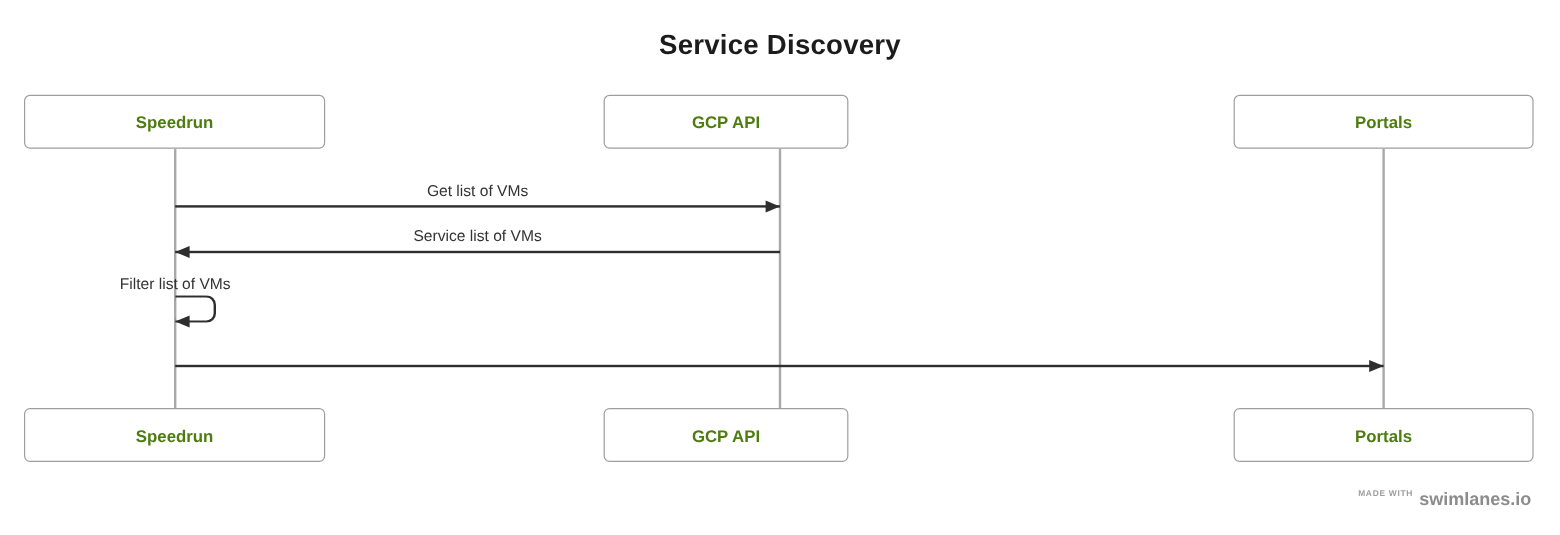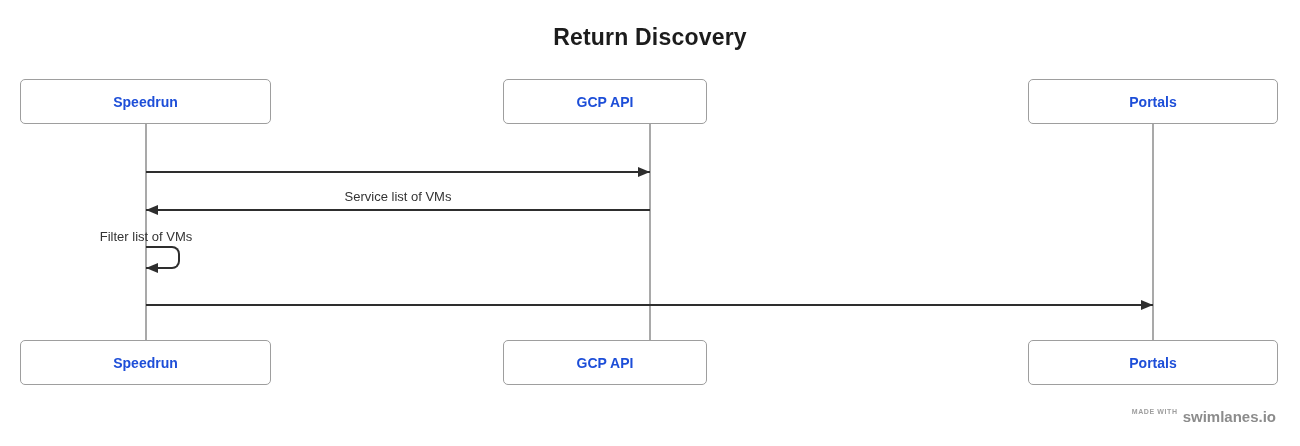--- a/index.html
+++ b/index.html
@@ -29,21 +29,21 @@
     border: 1.5px solid #9e9e9e;
     border-radius: 5px;
     display: flex;
     align-items: center;
     justify-content: center;
     z-index: 3;
   }
   .actor-box span {
     font-size: 14px;
     font-weight: 600;
-    color: #1d4ed8;
+    color: #4d7c0f;
   }
   .actor-top { top: 79px; }
   .actor-bottom { top: 340px; }
   .box-speedrun { left: 20px;   width: 251px; }
   .box-gcp     { left: 503px;  width: 204px; align-items: center; }
   .box-portals { left: 1028px; width: 250px; }
 
   .lifeline {
     position: absolute;
     top: 124px;
@@ -119,36 +119,37 @@
     font-weight: 600;
     color: #8c8c8c;
     text-decoration: none;
   }
 </style>
 </head>
 <body>
 
 <div class="canvas">
 
-  <div class="title">Return Discovery</div>
+  <div class="title">Service Discovery</div>
 
   <div class="lifeline lifeline-speedrun"></div>
   <div class="lifeline lifeline-gcp"></div>
   <div class="lifeline lifeline-portals"></div>
 
   <div class="actor-box actor-top box-speedrun">
     <span>Speedrun</span>
   </div>
   <div class="actor-box actor-top box-gcp">
     <span>GCP API</span>
   </div>
   <div class="actor-box actor-top box-portals">
     <span>Portals</span>
   </div>
 
+  <div class="msg-label" style="left:146px; top:151px; width:504px;">Get list of VMs</div>
   <div class="msg-line" style="left:146px; top:171px; width:504px;"></div>
   <div class="arrow-right" style="left:638px; top:167px;"></div>
 
   <div class="msg-label" style="left:146px; top:189px; width:504px;">Service list of VMs</div>
   <div class="msg-line" style="left:146px; top:209px; width:504px;"></div>
   <div class="arrow-left" style="left:146px; top:205px;"></div>
 
   <div class="msg-label" style="left:46px; top:229px; width:200px;">Filter list of VMs</div>
   <div class="self-loop"></div>
   <div class="arrow-left" style="left:146px; top:263px;"></div>

